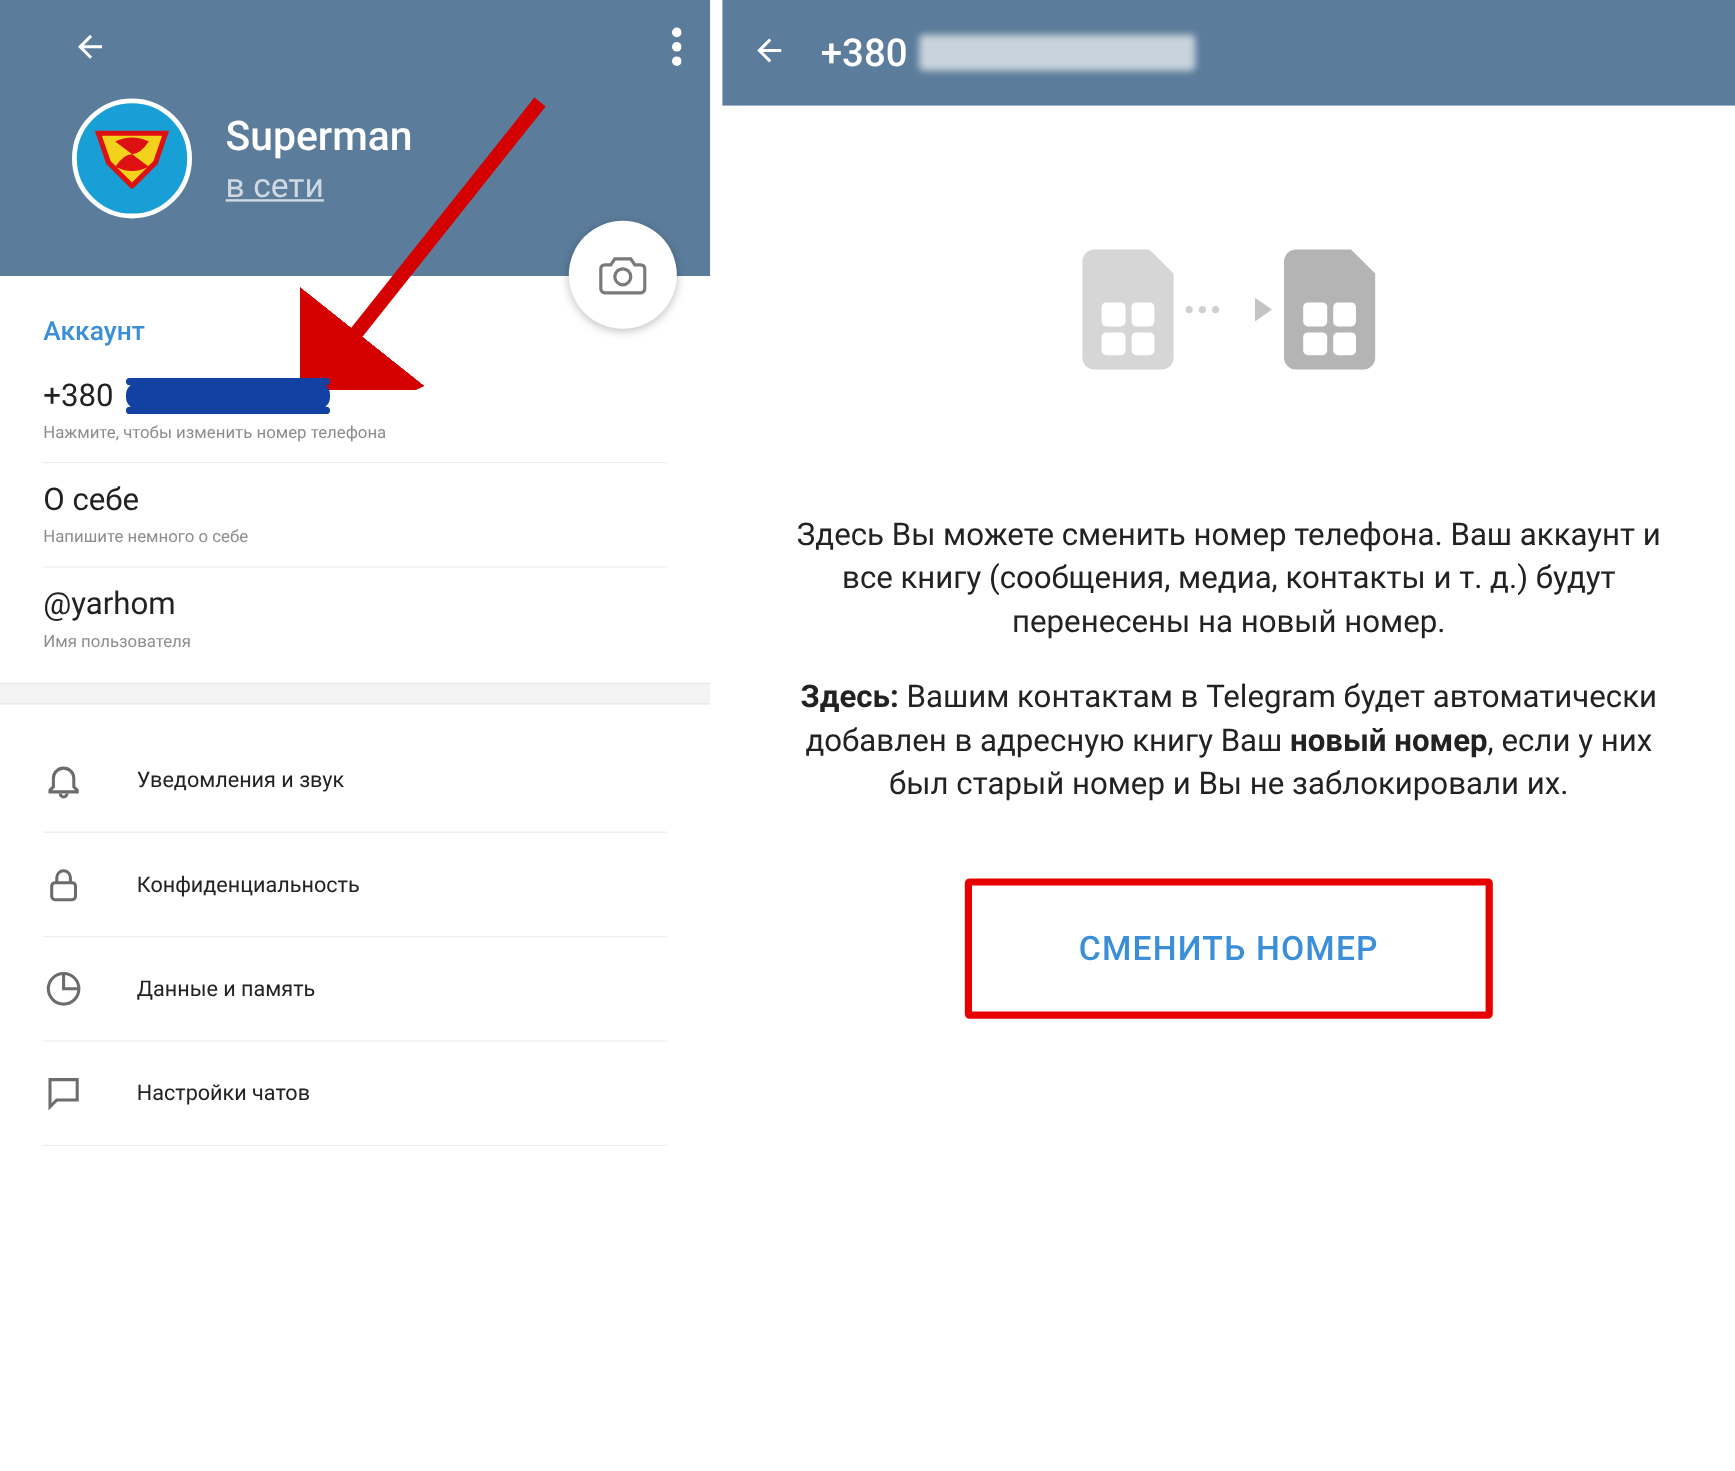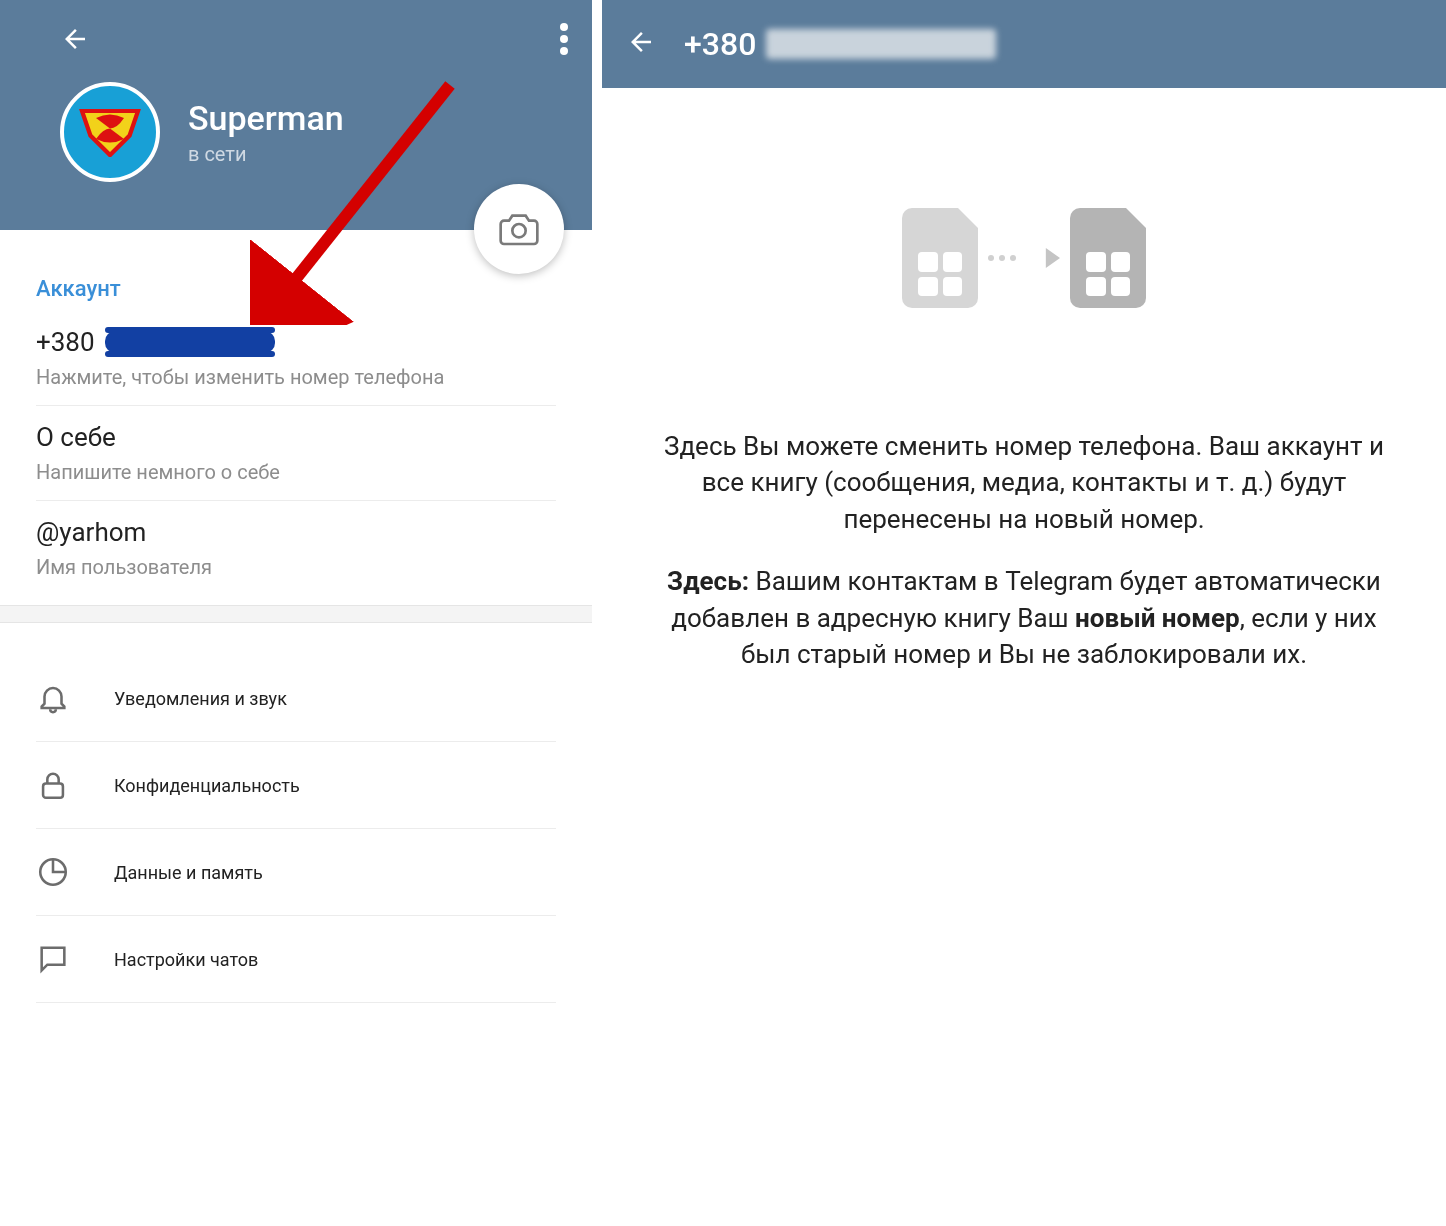--- a/index.html
+++ b/index.html
@@ -38,39 +38,39 @@
     border-radius: 50%;
     background: #18a0d6;
     border: 4px solid #fff;
     display: flex;
     align-items: center;
     justify-content: center;
     margin-right: 28px;
   }
   .name-block { color: #fff; }
   .display-name { font-size: 34px; font-weight: 500; }
-  .status { font-size: 20px; color: #cfd9e3; margin-top: 4px; }
+  .status { font-size: 28px; color: #cfd9e3; margin-top: 4px; text-decoration: underline; }
   .camera-fab {
     position: absolute;
     right: 28px;
     bottom: -44px;
     width: 90px; height: 90px;
     border-radius: 50%;
     background: #fff;
     box-shadow: 0 2px 8px rgba(0,0,0,0.25);
     display: flex;
     align-items: center;
     justify-content: center;
   }
-  .section { padding: 20px 36px 0 36px; margin-top: 12px; }
+  .section { padding: 20px 36px 0 36px; }
   .section-title { color: #3a8fd8; font-size: 22px; font-weight: 500; margin: 14px 0 10px 0; }
   .row { padding: 16px 0; border-bottom: 1px solid #ececec; }
   .row:last-child { border-bottom: none; }
   .row-main { font-size: 26px; color: #222; }
-  .row-sub { font-size: 20px; color: #8d8d8d; margin-top: 8px; }
+  .row-sub { font-size: 14px; color: #8d8d8d; margin-top: 8px; }
   .phone-line { display: flex; align-items: center; gap: 10px; }
   .redact {
     display: inline-block;
     width: 170px; height: 22px;
     background: #1240a3;
     border-radius: 10px;
     position: relative;
   }
   .redact::before, .redact::after {
     content: '';
@@ -321,14 +321,15 @@
           </div>
       </div>
     </div>
 
     <p class="desc">Здесь Вы можете сменить номер телефона. Ваш аккаунт и все книгу (сообщения, медиа, контакты и т. д.) будут перенесены на новый номер.</p>
 
     <p class="desc">
       <b>Здесь:</b><span> Вашим контактам в Telegram будет автоматически добавлен в адресную книгу Ваш </span><b>новый номер</b><span>, если у них был старый номер и Вы не заблокировали их.</span>
     </p>
 
+    <div class="change-btn">СМЕНИТЬ НОМЕР</div>
   </div>
 </div>
 
 </body></html>

